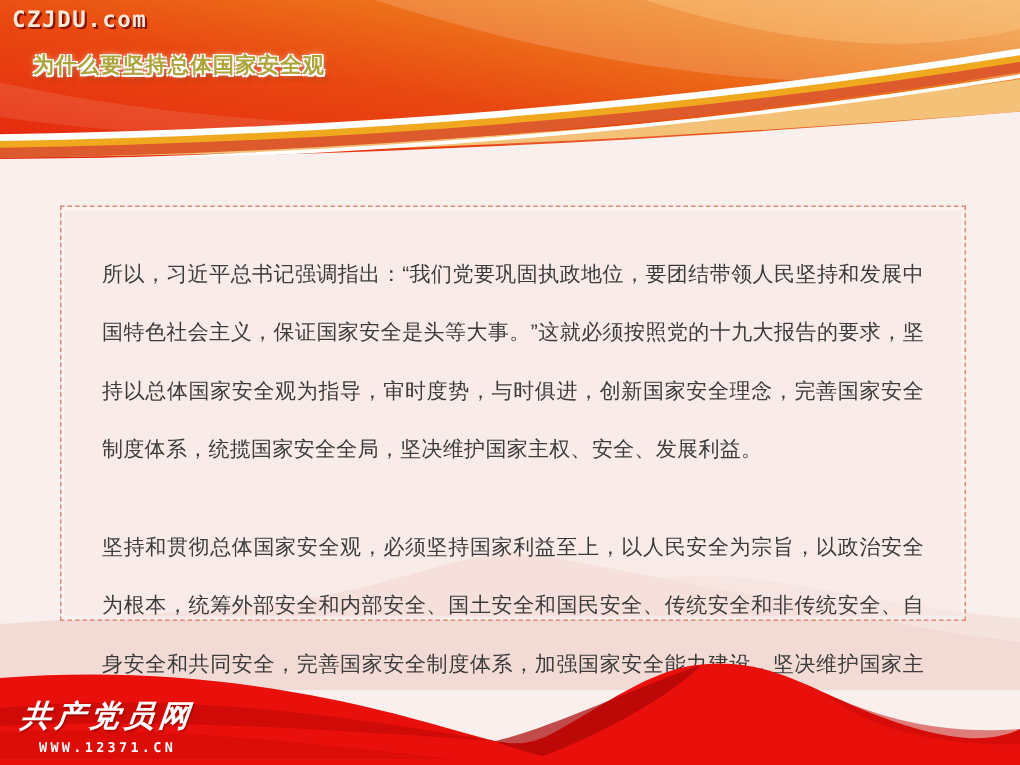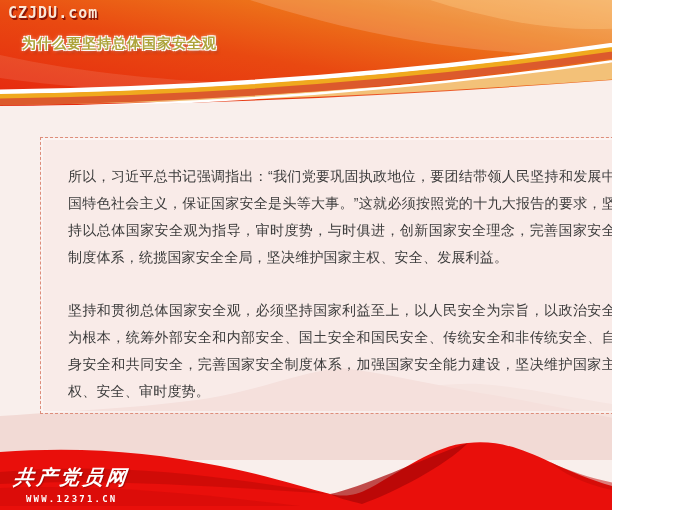--- a/index.html
+++ b/index.html
@@ -1,17 +1,17 @@
 <!DOCTYPE html>
 <html><head>
 <meta charset="utf-8">
 <style>
   html,body{margin:0;padding:0;}
   .stage{
-    position:relative;width:612px;height:510px;overflow:hidden;
+    position:relative;width:680px;height:510px;overflow:hidden;
     background:#f9efec;
     font-family:"Liberation Sans","DejaVu Sans",sans-serif;
   }
   
   .header{position:absolute;top:0;left:0;width:680px;height:120px;}
   .header svg{position:absolute;top:0;left:0;display:block;}
   .site-watermark{
     position:absolute;top:4px;left:8px;z-index:5;
     font-family:"DejaVu Sans Mono","Liberation Mono",monospace;
     font-size:15px;font-weight:bold;letter-spacing:1px;
@@ -33,21 +33,21 @@
   .content-box{
     position:absolute;left:40px;top:137px;width:604px;height:277px;z-index:2;
     box-sizing:border-box;
     border:1px dashed #dd8d7a;
     background:rgba(249,231,228,0.45);
     box-shadow:inset 0 0 0 2px rgba(255,255,255,0.45);
     padding:25px 27px 0 27px;
   }
   .content-box p{
     margin:0 0 26px 0;
-    font-size:14px;line-height:27px;letter-spacing:0.2px;
+    font-size:14px;line-height:39px;letter-spacing:0.2px;
     color:#3c3c3c;text-align:justify;
   }
   
   .ribbon{position:absolute;left:0;bottom:0;width:680px;height:82px;z-index:3;}
   .footer-logo{position:absolute;left:14px;top:464px;z-index:4;color:#ffffff;}
   .footer-logo .logo-name{
     font-size:20px;font-weight:bold;font-style:italic;letter-spacing:3px;
     text-shadow:1px 1px 1px rgba(120,0,0,.5);
     transform:skewX(-6deg);
   }

